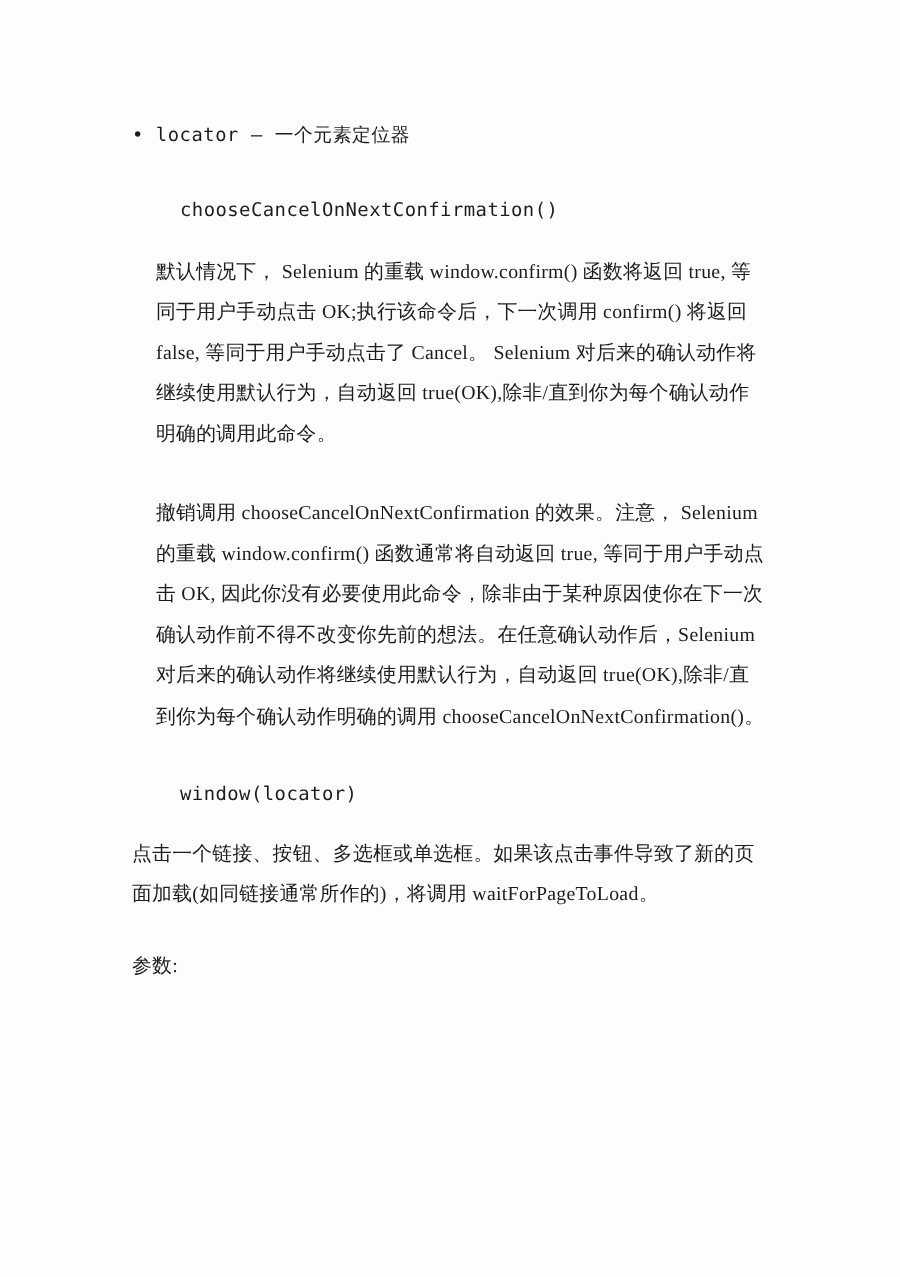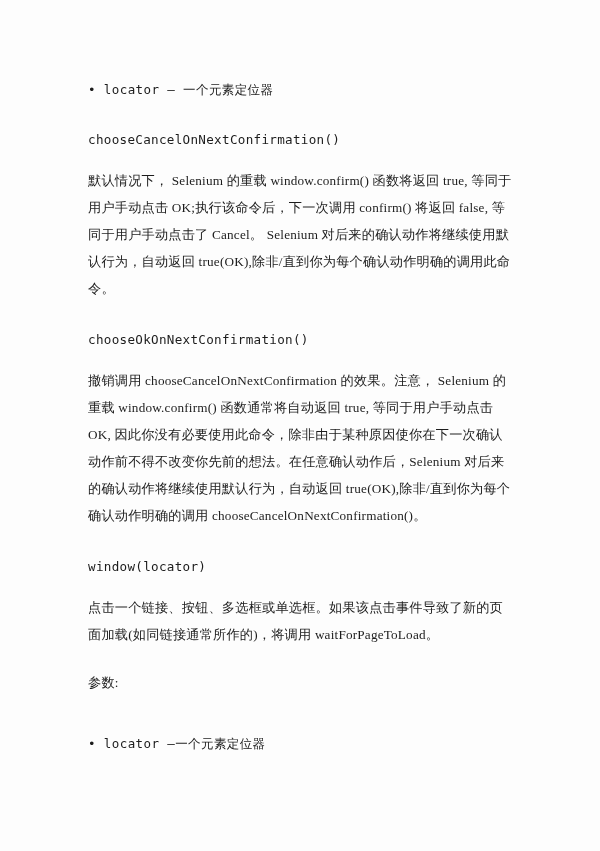--- a/index.html
+++ b/index.html
@@ -36,57 +36,56 @@
     font-size: 12.5px;
     letter-spacing: 0.4px;
   }
   .sig {
     margin: 0 0 14px 0;
     font-family: "Liberation Serif", serif;
     font-size: 13px;
     letter-spacing: 0.3px;
   }
   .para {
-    margin: 0 0 26px 0;
+    margin: 0 0 26px 16px;
     font-size: 13.2px;
     line-height: 2.05;
     text-align: left;
   }
   .para-tight {
     margin: 0 0 22px 0;
     font-family: Liberation Serif, serif;
   }
   .label {
     margin: 0 0 36px 0;
     font-size: 13.2px;
   }
   .sig-mono {
     font-family: "DejaVu Sans Mono", monospace;
     font-size: 12.6px;
     letter-spacing: 0.3px;
+    margin-left: 32px;
   }
 </style>
 </head>
 <body>
 
 <div class="page">
   <div class="doc-body">
 
     <p class="bullet-item">• locator –  一个元素定位器</p>
 
     <p class="sig sig-mono">chooseCancelOnNextConfirmation()</p>
 
     <p class="para">默认情况下， Selenium 的重载 window.confirm() 函数将返回 true, 等同于用户手动点击 OK;执行该命令后，下一次调用 confirm() 将返回 false, 等同于用户手动点击了 Cancel。 Selenium 对后来的确认动作将继续使用默认行为，自动返回 true(OK),除非/直到你为每个确认动作明确的调用此命令。</p>
 
-    <p class="sig sig-mono">chooseOkOnNextConfirmation()</p>
 
     <p class="para">撤销调用 chooseCancelOnNextConfirmation 的效果。注意， Selenium 的重载 window.confirm() 函数通常将自动返回 true, 等同于用户手动点击 OK, 因此你没有必要使用此命令，除非由于某种原因使你在下一次确认动作前不得不改变你先前的想法。在任意确认动作后，Selenium 对后来的确认动作将继续使用默认行为，自动返回 true(OK),除非/直到你为每个确认动作明确的调用 chooseCancelOnNextConfirmation()。</p>
 
     <p class="sig sig-mono">window(locator)</p>
 
     <p class="para para-tight">点击一个链接、按钮、多选框或单选框。如果该点击事件导致了新的页面加载(如同链接通常所作的)，将调用 waitForPageToLoad。</p>
 
     <p class="label">参数:</p>
 
-    <p class="bullet-item">• locator –一个元素定位器</p>
 
   </div>
 </div>
 
 </body></html>

